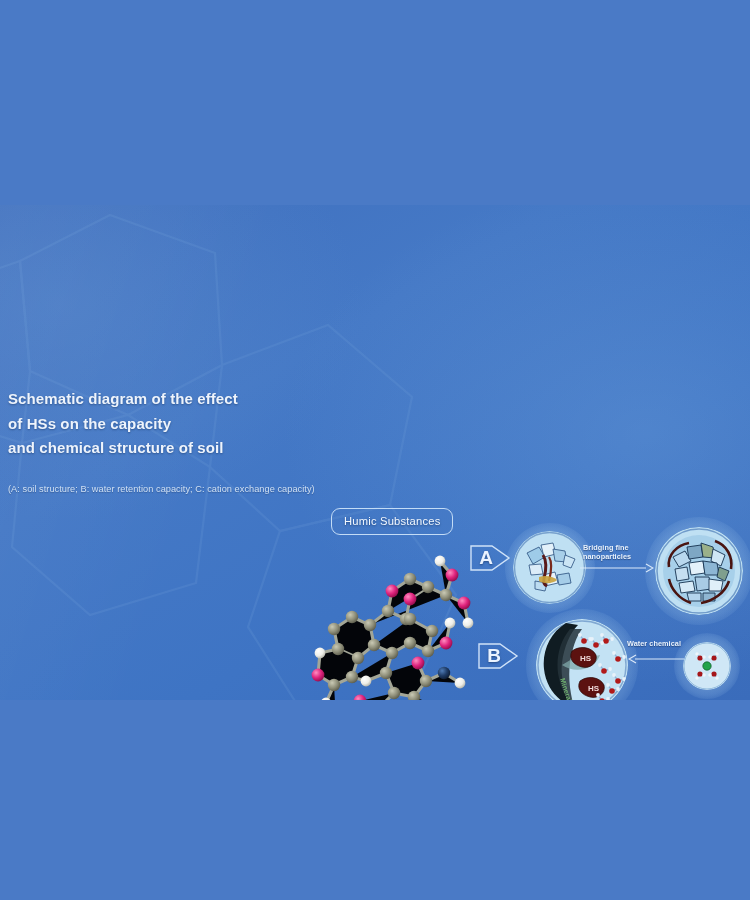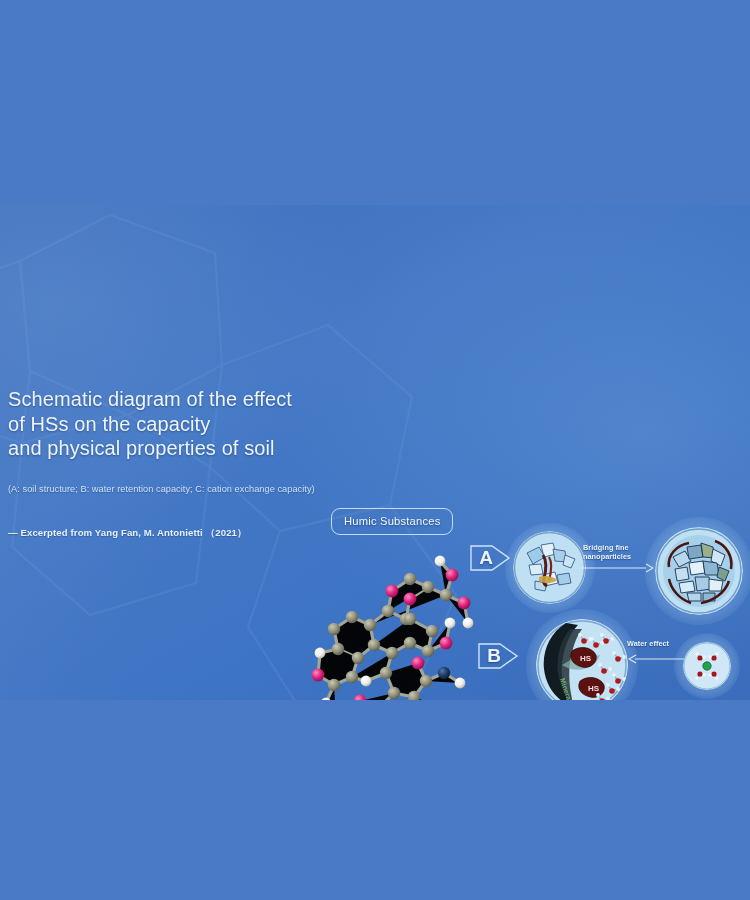--- a/index.html
+++ b/index.html
@@ -30,21 +30,21 @@
   
   .sheen{
     position:absolute;left:-60px;top:-40px;width:420px;height:620px;
     background:linear-gradient(115deg,rgba(255,255,255,.055) 0%,rgba(255,255,255,0) 58%);
     transform:rotate(-8deg);
   }
 
   
   #textblock{position:absolute;left:8px;top:182px;width:340px;}
   .title{
-    color:#eef4fc;font-size:20px;font-weight:normal;line-height:24.5px;
+    color:#eef4fc;font-size:15px;font-weight:bold;line-height:24.5px;
     letter-spacing:.1px;text-shadow:0 1px 2px rgba(16,40,80,.45);
   }
   .subtitle{
     margin-top:22px;color:#cfe0f4;font-size:9.2px;line-height:13px;
     letter-spacing:.05px;text-shadow:0 1px 1px rgba(16,40,80,.35);
   }
   .credit{
     margin-top:31px;color:#e7f0fb;font-size:9.6px;font-weight:bold;
     letter-spacing:.1px;text-shadow:0 1px 1px rgba(16,40,80,.35);
   }
@@ -224,24 +224,23 @@
         </g>
       </svg>
     </div>
 
     <div id="hs-chip">Humic Substances</div>
 
     <div id="textblock">
       <div class="title">
         <div>Schematic diagram of the effect</div>
         <div>of HSs on the capacity</div>
-        <div>and physical properties of soil</div>
+        <div>and chemical structure of soil</div>
       </div>
       <div class="subtitle">(A: soil structure; B: water retention capacity; C: cation exchange capacity)</div>
-      <div class="credit">— Excerpted from Yang Fan, M. Antonietti （2021）</div>
     </div>
 
     <div class="marker" id="marker-a">
       <svg width="44" height="42" viewBox="0 0 44 42">
         <path d="M3,9 L24,9 L41,21 L24,33 L3,33 Z" fill="none" stroke="#cfe2f8" stroke-width="1.4"></path>
       </svg>
       <div class="glyph">A</div>
     </div>
 
     <div class="halo" style="left:505px;top:318px;width:90px;height:90px;"></div>
@@ -362,21 +361,21 @@
               <circle cx="72" cy="80" r="1.9"></circle>
               <circle cx="44" cy="16" r="1.9"></circle>
               <circle cx="54" cy="20" r="1.9"></circle>
               <circle cx="72" cy="66" r="1.9"></circle>
               <circle cx="82" cy="70" r="1.9"></circle>
             </g>
         </g>
       </svg>
     </div>
 
-    <div class="caption" id="cap-b">Water effect</div>
+    <div class="caption" id="cap-b">Water chemical</div>
     <div class="conn" id="conn-b">
       <svg width="56" height="12" viewBox="0 0 56 12">
         <path d="M56,6 L7,6" stroke="#dce9f9" stroke-width="1.2"></path>
         <path d="M8,2 L1,6 L8,10" fill="none" stroke="#dce9f9" stroke-width="1.2"></path>
       </svg>
     </div>
 
     <div class="halo" style="left:674px;top:428px;width:66px;height:66px;"></div>
     <div class="circle" id="circ-b2">
       <svg width="48" height="48" viewBox="0 0 48 48">

